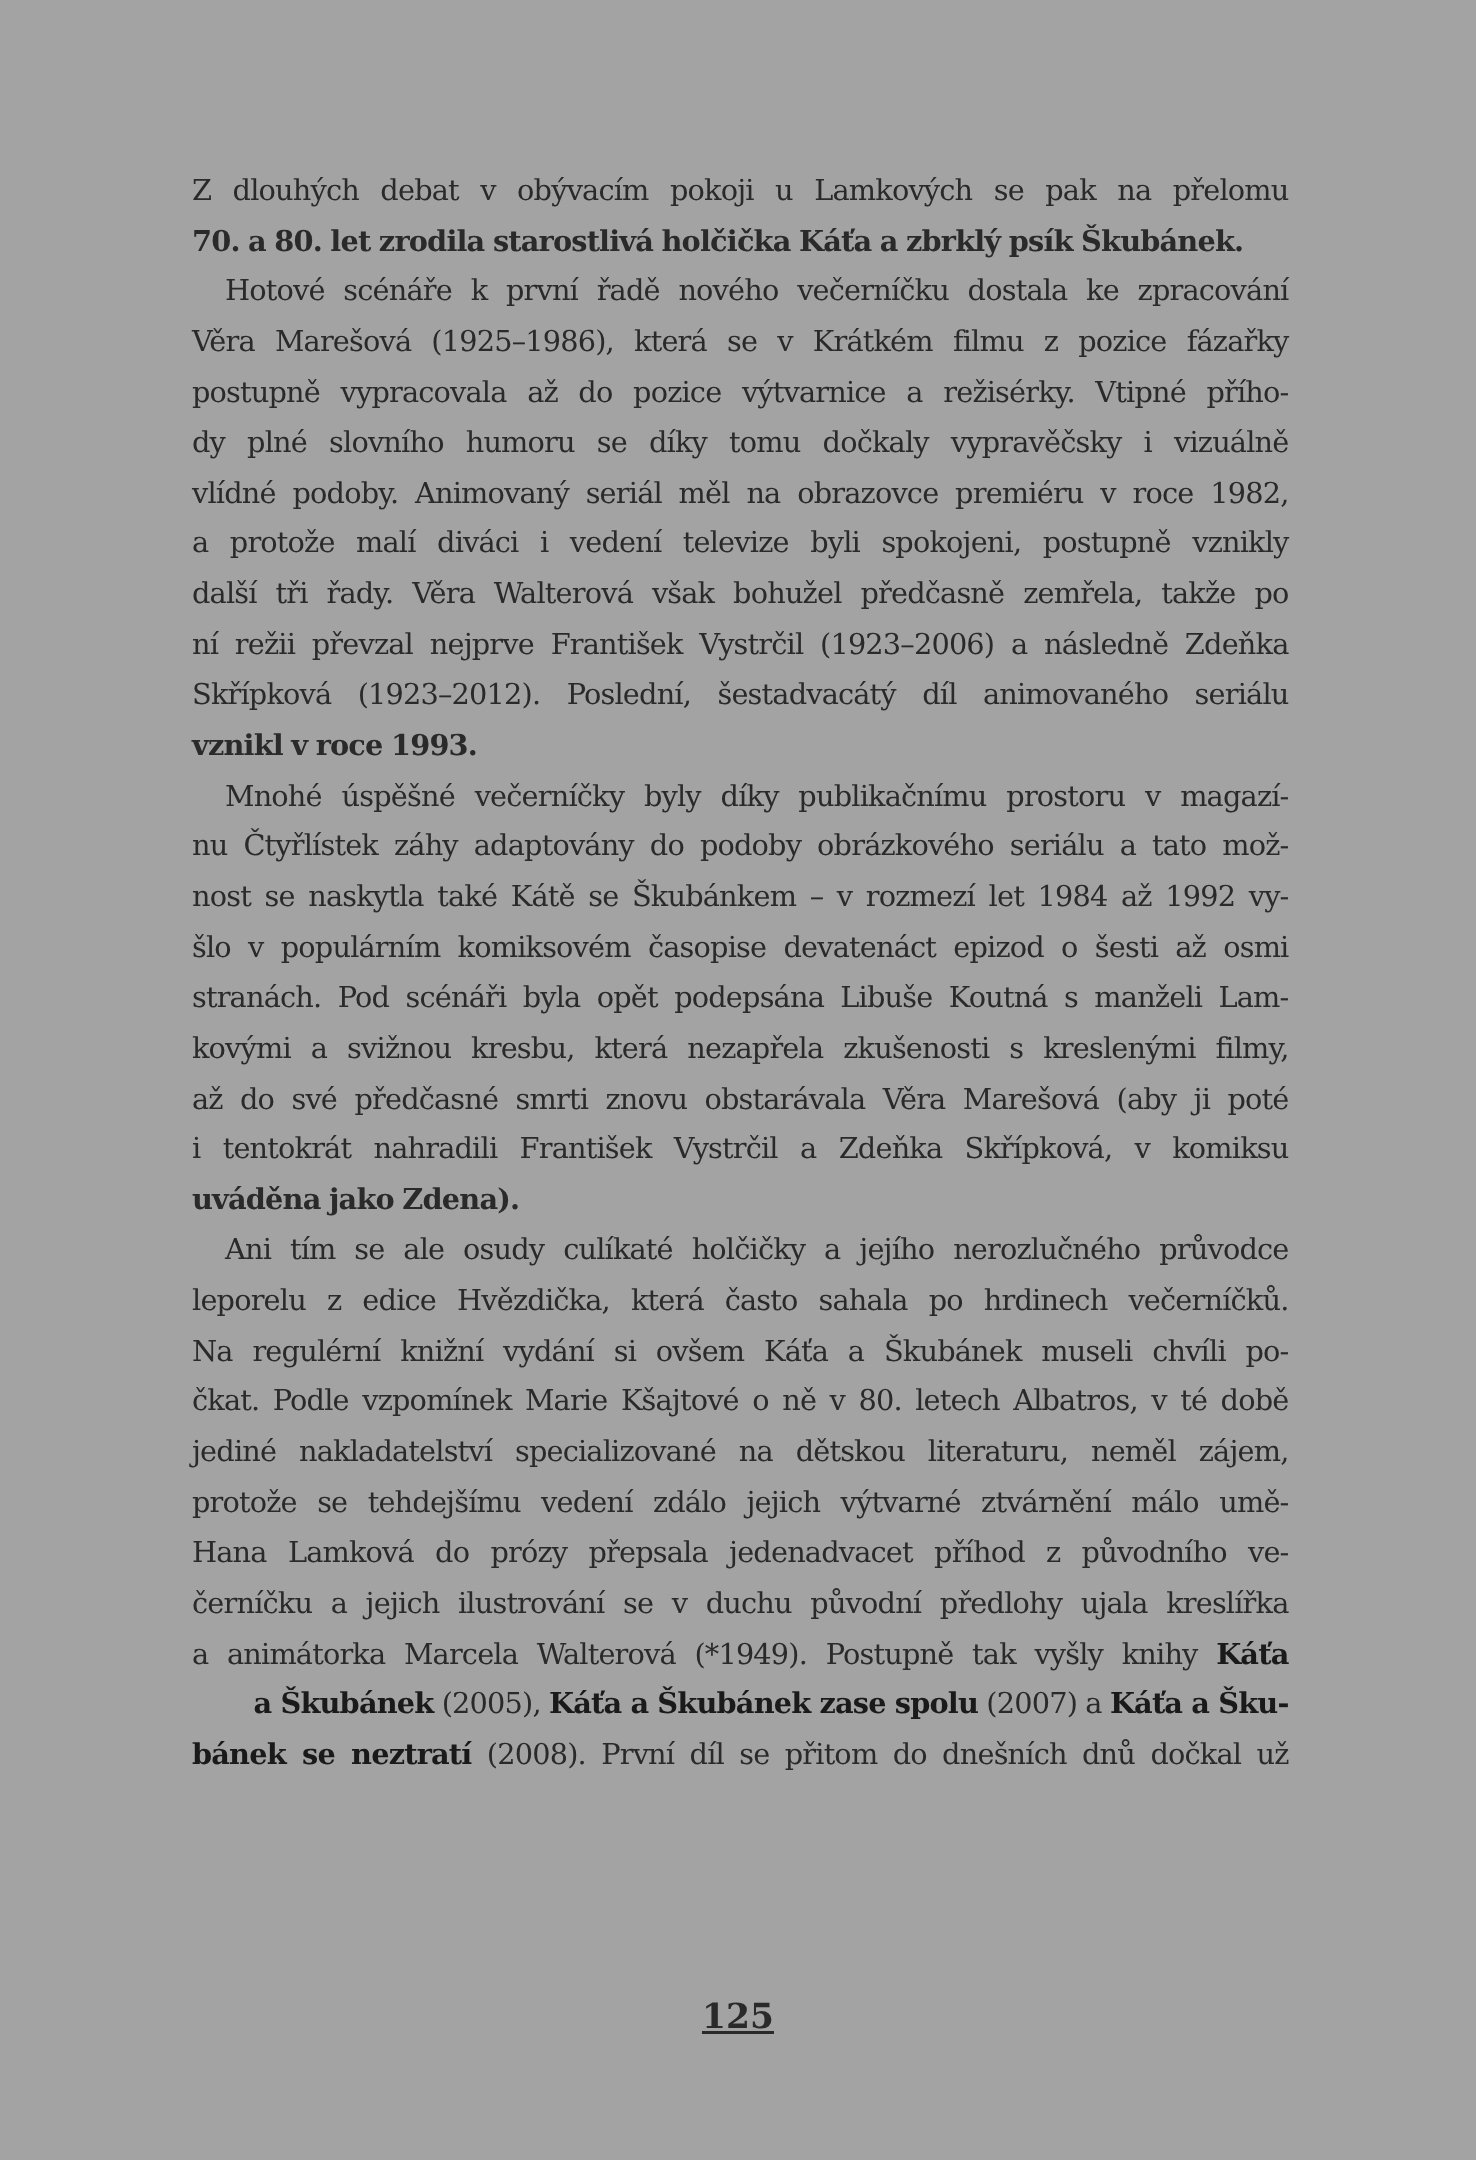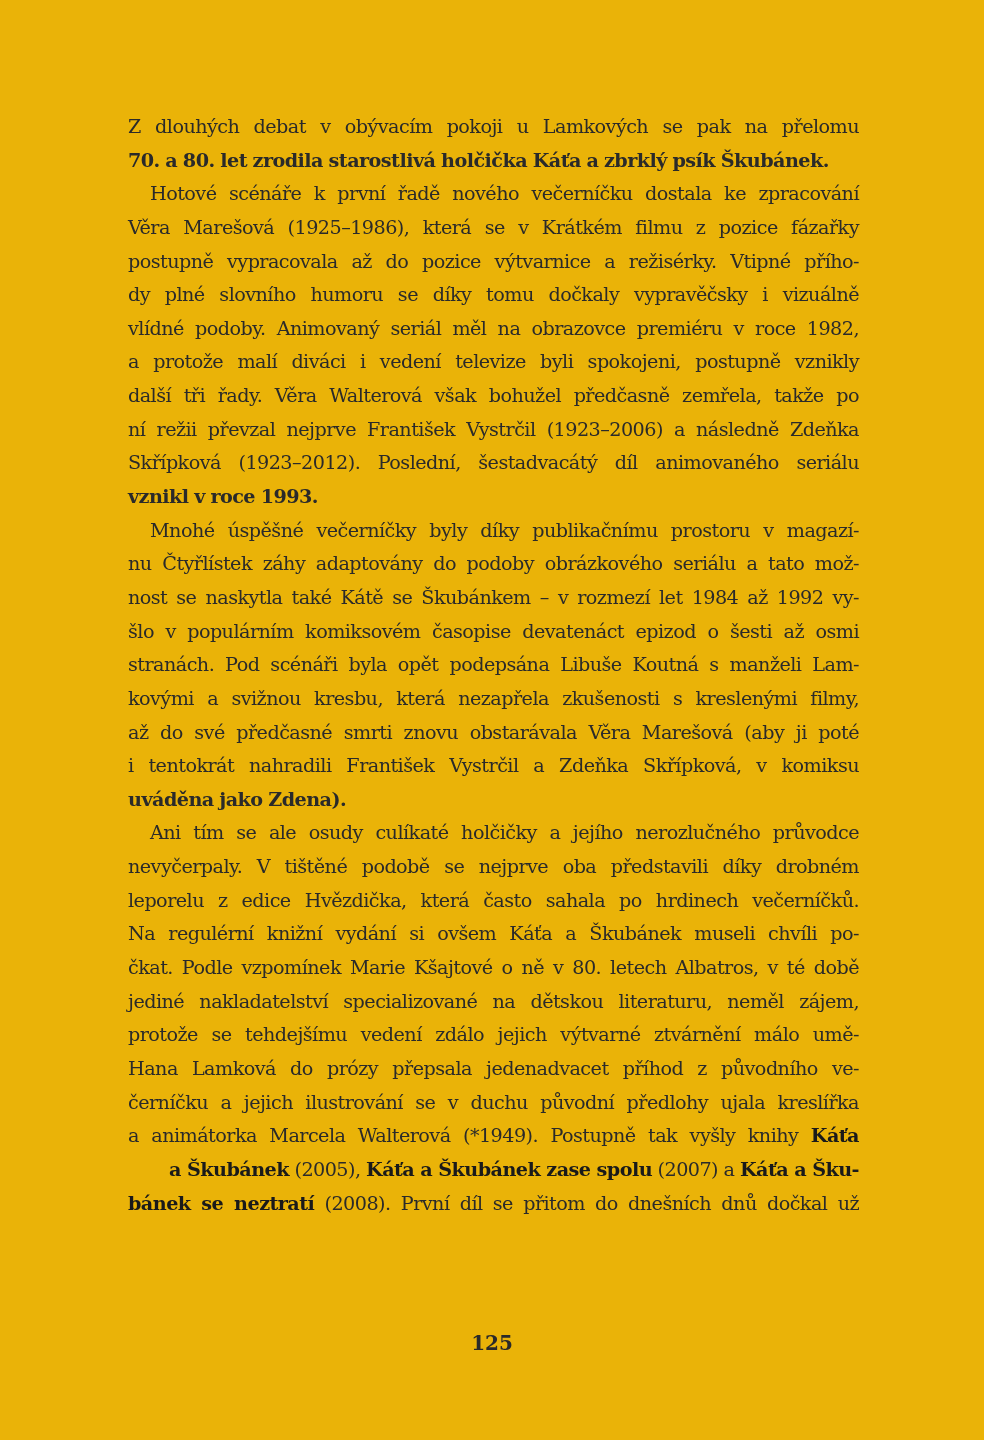--- a/index.html
+++ b/index.html
@@ -1,36 +1,36 @@
 <!DOCTYPE html>
 <html><head>
 <meta charset="utf-8">
 <style>
   html, body { margin: 0; padding: 0; background: #ffffff; }
   body { width: 984px; height: 1440px; position: relative; overflow: hidden; }
-  .page { position: absolute; left: 0; top: 0; width: 984px; height: 1440px; background: #eab308; }
+  .page { position: absolute; left: 0; top: 0; width: 984px; height: 1440px; background: #a3a3a3; }
   .text-block {
     position: absolute; left: 128px; top: 110px; width: 731px;
     font-family: "DejaVu Serif", "Liberation Serif", serif;
     font-size: 19.2px; color: #2a2a2a;
   }
   .line {
     height: 33.65px; line-height: 33.65px;
     white-space: nowrap;
     text-align: justify; text-align-last: justify;
     letter-spacing: -0.55px;
     word-spacing: -0.5px;
   }
   .line.last { text-align-last: left; font-weight: bold; }
   .line.indent { padding-left: 22px; }
   .line b { font-weight: bold; color: #1a1a1a; }
   .page-number {
     position: absolute; left: 0; width: 984px; top: 1331px; text-align: center;
     font-family: "DejaVu Serif", "Liberation Serif", serif;
-    font-size: 20px; font-weight: bold; color: #2a2a2a;
+    font-size: 23px; font-weight: bold; color: #2a2a2a; text-decoration: underline;
   }
 </style>
 </head>
 <body>
 
 <div class="page">
   <div class="text-block">
 
     <div class="line">Z dlouhých debat v obývacím pokoji u Lamkových se pak na přelomu</div>
     <div class="line last">70. a 80. let zrodila starostlivá holčička Káťa a zbrklý psík Škubánek.</div>
@@ -50,21 +50,20 @@
     <div class="line">nu Čtyřlístek záhy adaptovány do podoby obrázkového seriálu a tato mož-</div>
     <div class="line">nost se naskytla také Kátě se Škubánkem – v rozmezí let 1984 až 1992 vy-</div>
     <div class="line">šlo v populárním komiksovém časopise devatenáct epizod o šesti až osmi</div>
     <div class="line">stranách. Pod scénáři byla opět podepsána Libuše Koutná s manželi Lam-</div>
     <div class="line">kovými a svižnou kresbu, která nezapřela zkušenosti s kreslenými filmy,</div>
     <div class="line">až do své předčasné smrti znovu obstarávala Věra Marešová (aby ji poté</div>
     <div class="line">i tentokrát nahradili František Vystrčil a Zdeňka Skřípková, v komiksu</div>
     <div class="line last">uváděna jako Zdena).</div>
 
     <div class="line indent">Ani tím se ale osudy culíkaté holčičky a jejího nerozlučného průvodce</div>
-    <div class="line">nevyčerpaly. V tištěné podobě se nejprve oba představili díky drobném</div>
     <div class="line">leporelu z edice Hvězdička, která často sahala po hrdinech večerníčků.</div>
     <div class="line">Na regulérní knižní vydání si ovšem Káťa a Škubánek museli chvíli po-</div>
     <div class="line">čkat. Podle vzpomínek Marie Kšajtové o ně v 80. letech Albatros, v té době</div>
     <div class="line">jediné nakladatelství specializované na dětskou literaturu, neměl zájem,</div>
     <div class="line">protože se tehdejšímu vedení zdálo jejich výtvarné ztvárnění málo umě-</div>
     <div class="line">Hana Lamková do prózy přepsala jedenadvacet příhod z původního ve-</div>
     <div class="line">černíčku a jejich ilustrování se v duchu původní předlohy ujala kreslířka</div>
 
     <div class="line">
       <span style="white-space: pre;">a animátorka Marcela Walterová (*1949). Postupně tak vyšly knihy </span><b style="white-space: pre;">Káťa</b>

